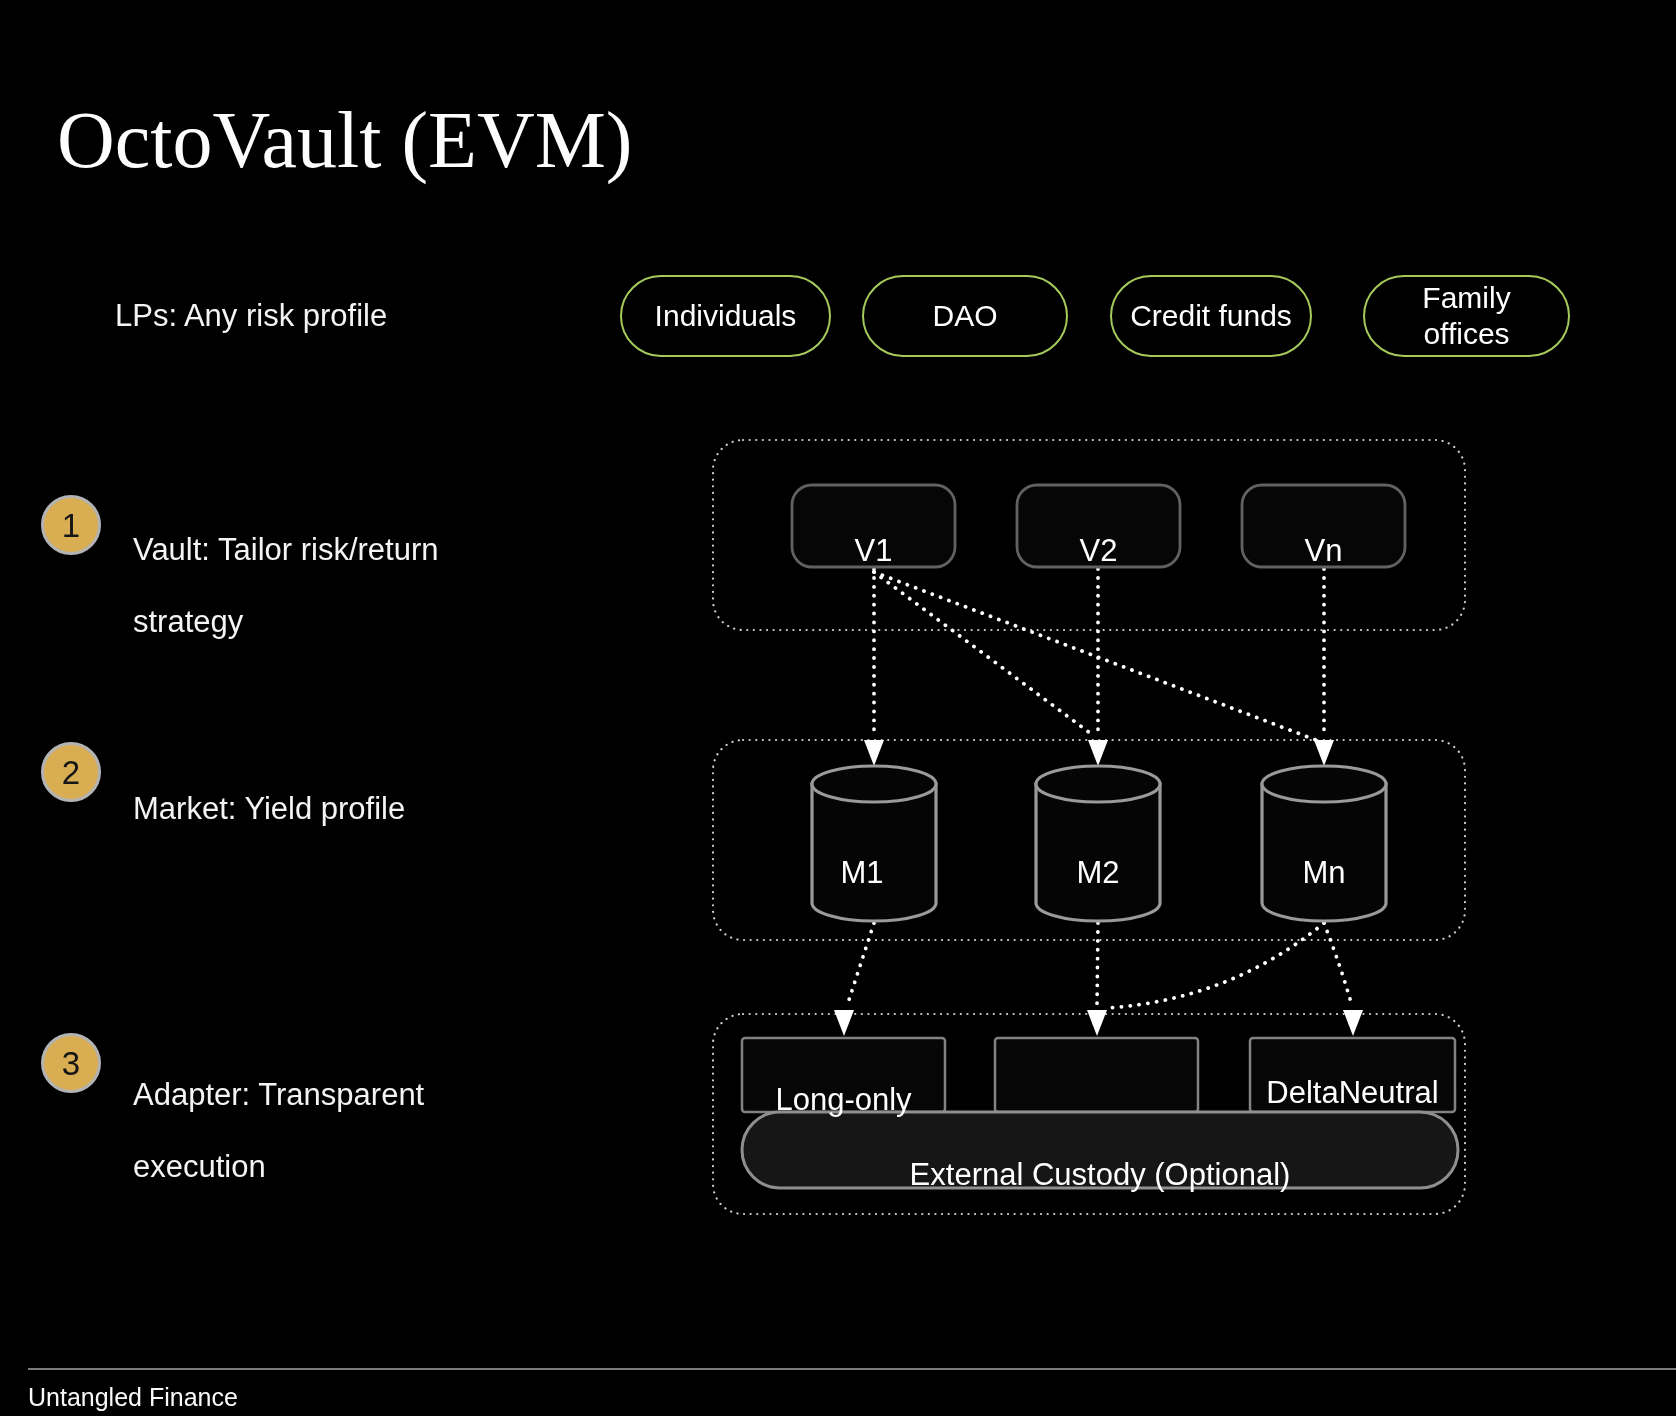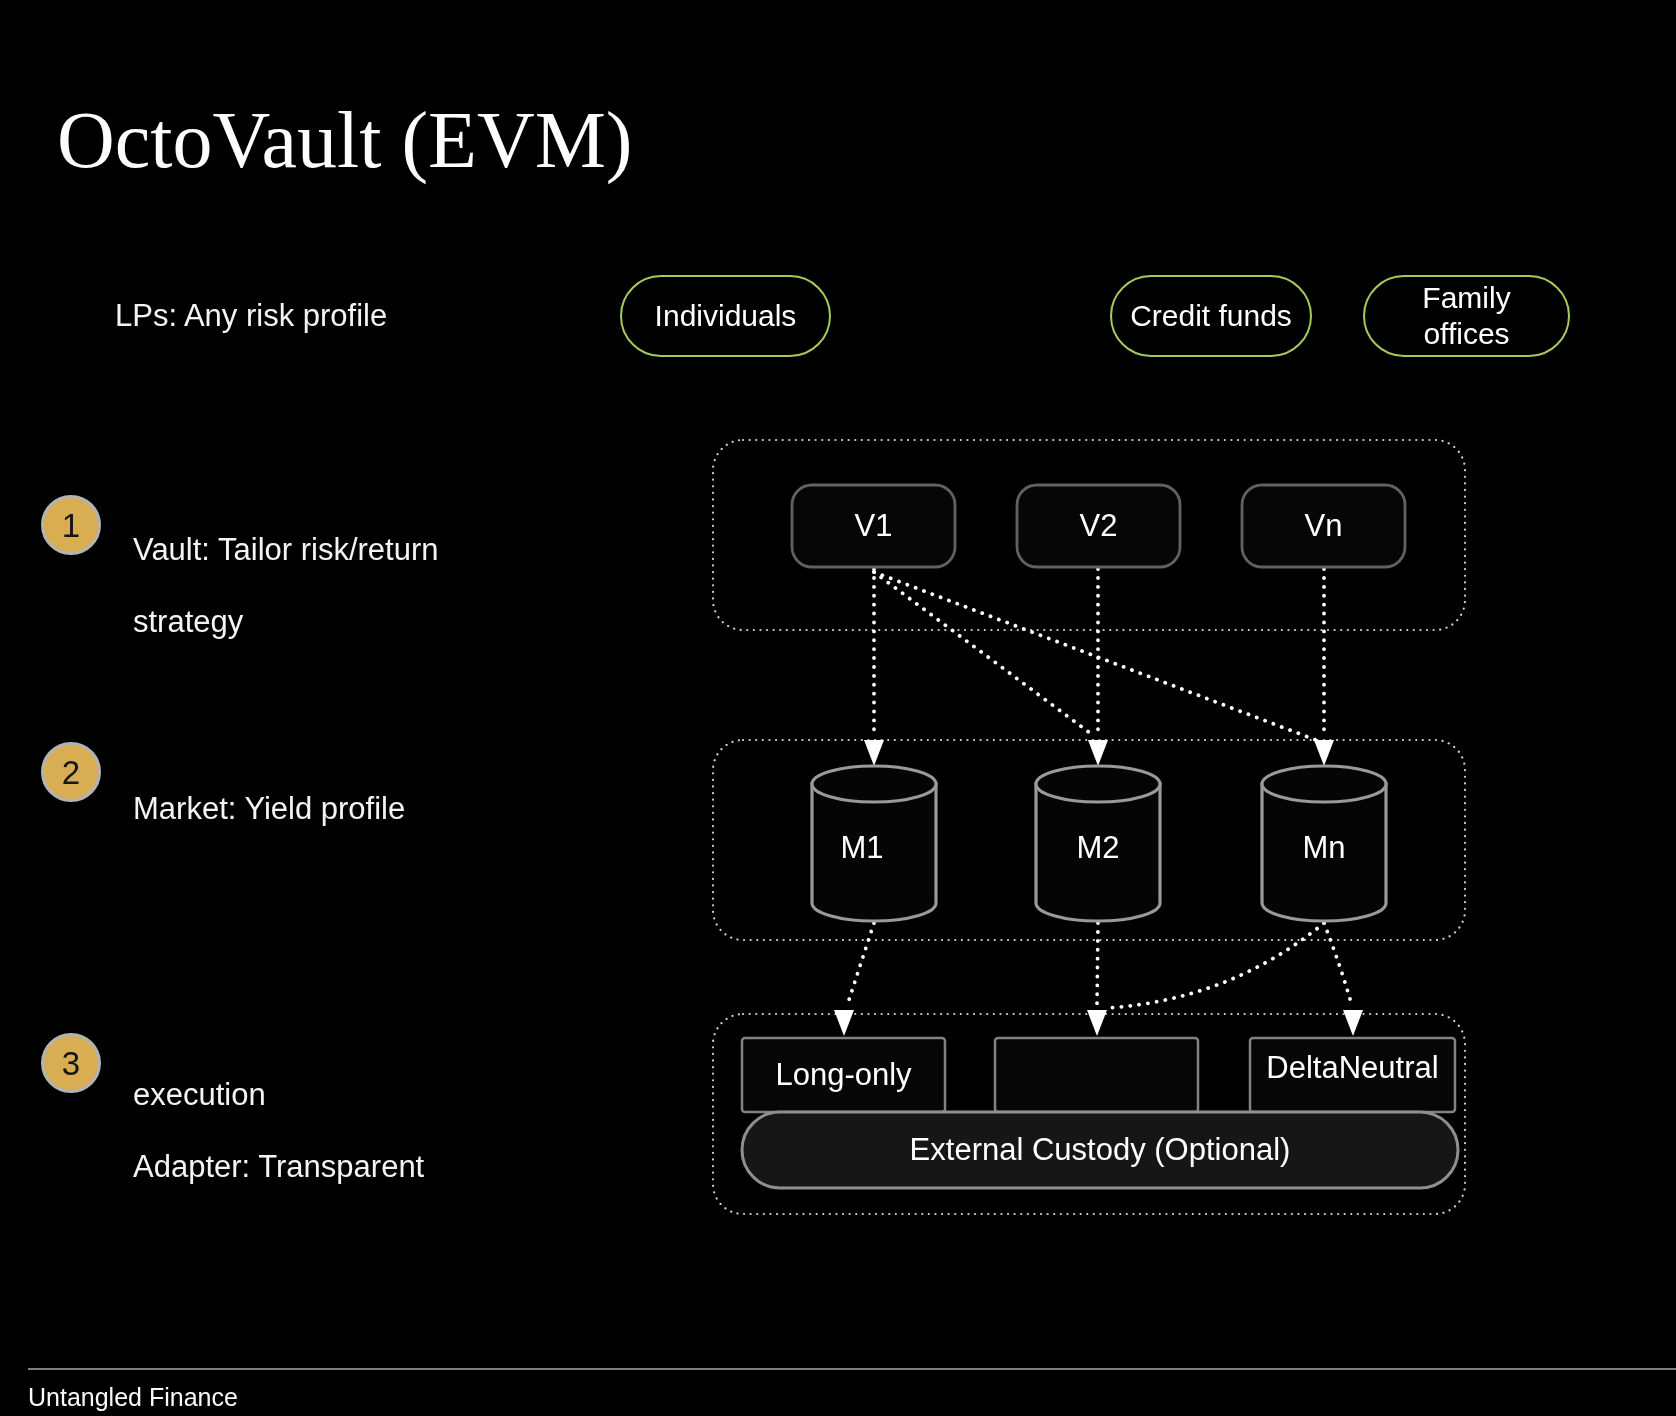--- a/index.html
+++ b/index.html
@@ -26,21 +26,21 @@
   .step-circle{
     left:41px;width:60px;height:60px;border-radius:50%;
     background:#d9ad52;border:3px solid #b3b3b3;box-sizing:border-box;
     display:flex;align-items:center;justify-content:center;
     color:#151515;font-size:33px;line-height:1;
   }
   .step-label{left:133px;width:430px;font-size:31px;line-height:37px;color:#f4f4f4;}
   .step-label span{display:block;margin-top:35px;}
   .node-label{
     display:flex;align-items:center;justify-content:center;
-    font-size:31px;color:#fff;text-align:center;
+    font-size:31px;color:#fff;text-align:center;margin-top:25px;
   }
   .m-label{font-weight:500;}
   .custody-label{font-weight:400;text-align:right;}
   .diagram-svg{left:0;top:0;}
   .footer-line{left:28px;top:1368px;width:1648px;border-top:2px solid #7c7c7c;}
   .footer-text{left:28px;top:1383px;font-size:25px;font-weight:500;color:#fafafa;}
 </style>
 </head>
 <body>
 
@@ -96,20 +96,23 @@
 
     <rect x="742" y="1112" width="716" height="76" rx="38" fill="#161616" stroke="#8f8f8f" stroke-width="3"></rect>
   </svg>
 
   <h1 class="abs title">OctoVault (EVM)</h1>
 
   <div class="abs lp-label">LPs: Any risk profile</div>
   <div class="abs pill pill-individuals">
     <span>Individuals</span>
   </div>
+  <div class="abs pill pill-dao">
+    <span>DAO</span>
+  </div>
   <div class="abs pill pill-credit">
     <span>Credit funds</span>
   </div>
   <div class="abs pill pill-family">
     <span>Family offices</span>
   </div>
 
   <div class="abs step-circle" style="top:495px;">
     <span>1</span>
   </div>
@@ -122,22 +125,22 @@
     <span>2</span>
   </div>
   <div class="abs step-label" style="top:755px;">
     <span>Market: Yield profile</span>
   </div>
 
   <div class="abs step-circle" style="top:1033px;">
     <span>3</span>
   </div>
   <div class="abs step-label" style="top:1041px;">
+    <span>Adapter: Transparent</span>
     <span>execution</span>
-    <span>Adapter: Transparent</span>
   </div>
 
   <div class="abs node-label" style="left:792px;top:485px;width:163px;height:82px;">V1</div>
   <div class="abs node-label" style="left:1017px;top:485px;width:163px;height:82px;">V2</div>
   <div class="abs node-label" style="left:1242px;top:485px;width:163px;height:82px;">Vn</div>
 
   <div class="abs node-label m-label" style="left:812px;top:818px;width:100px;height:60px;">M1</div>
   <div class="abs node-label m-label" style="left:1036px;top:818px;width:124px;height:60px;">M2</div>
   <div class="abs node-label m-label" style="left:1262px;top:818px;width:124px;height:60px;">Mn</div>
 

